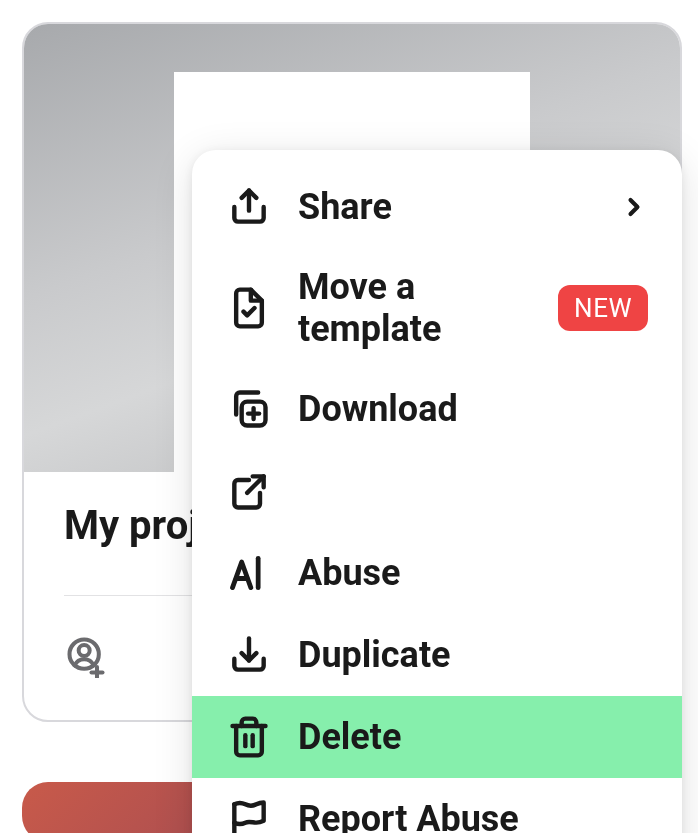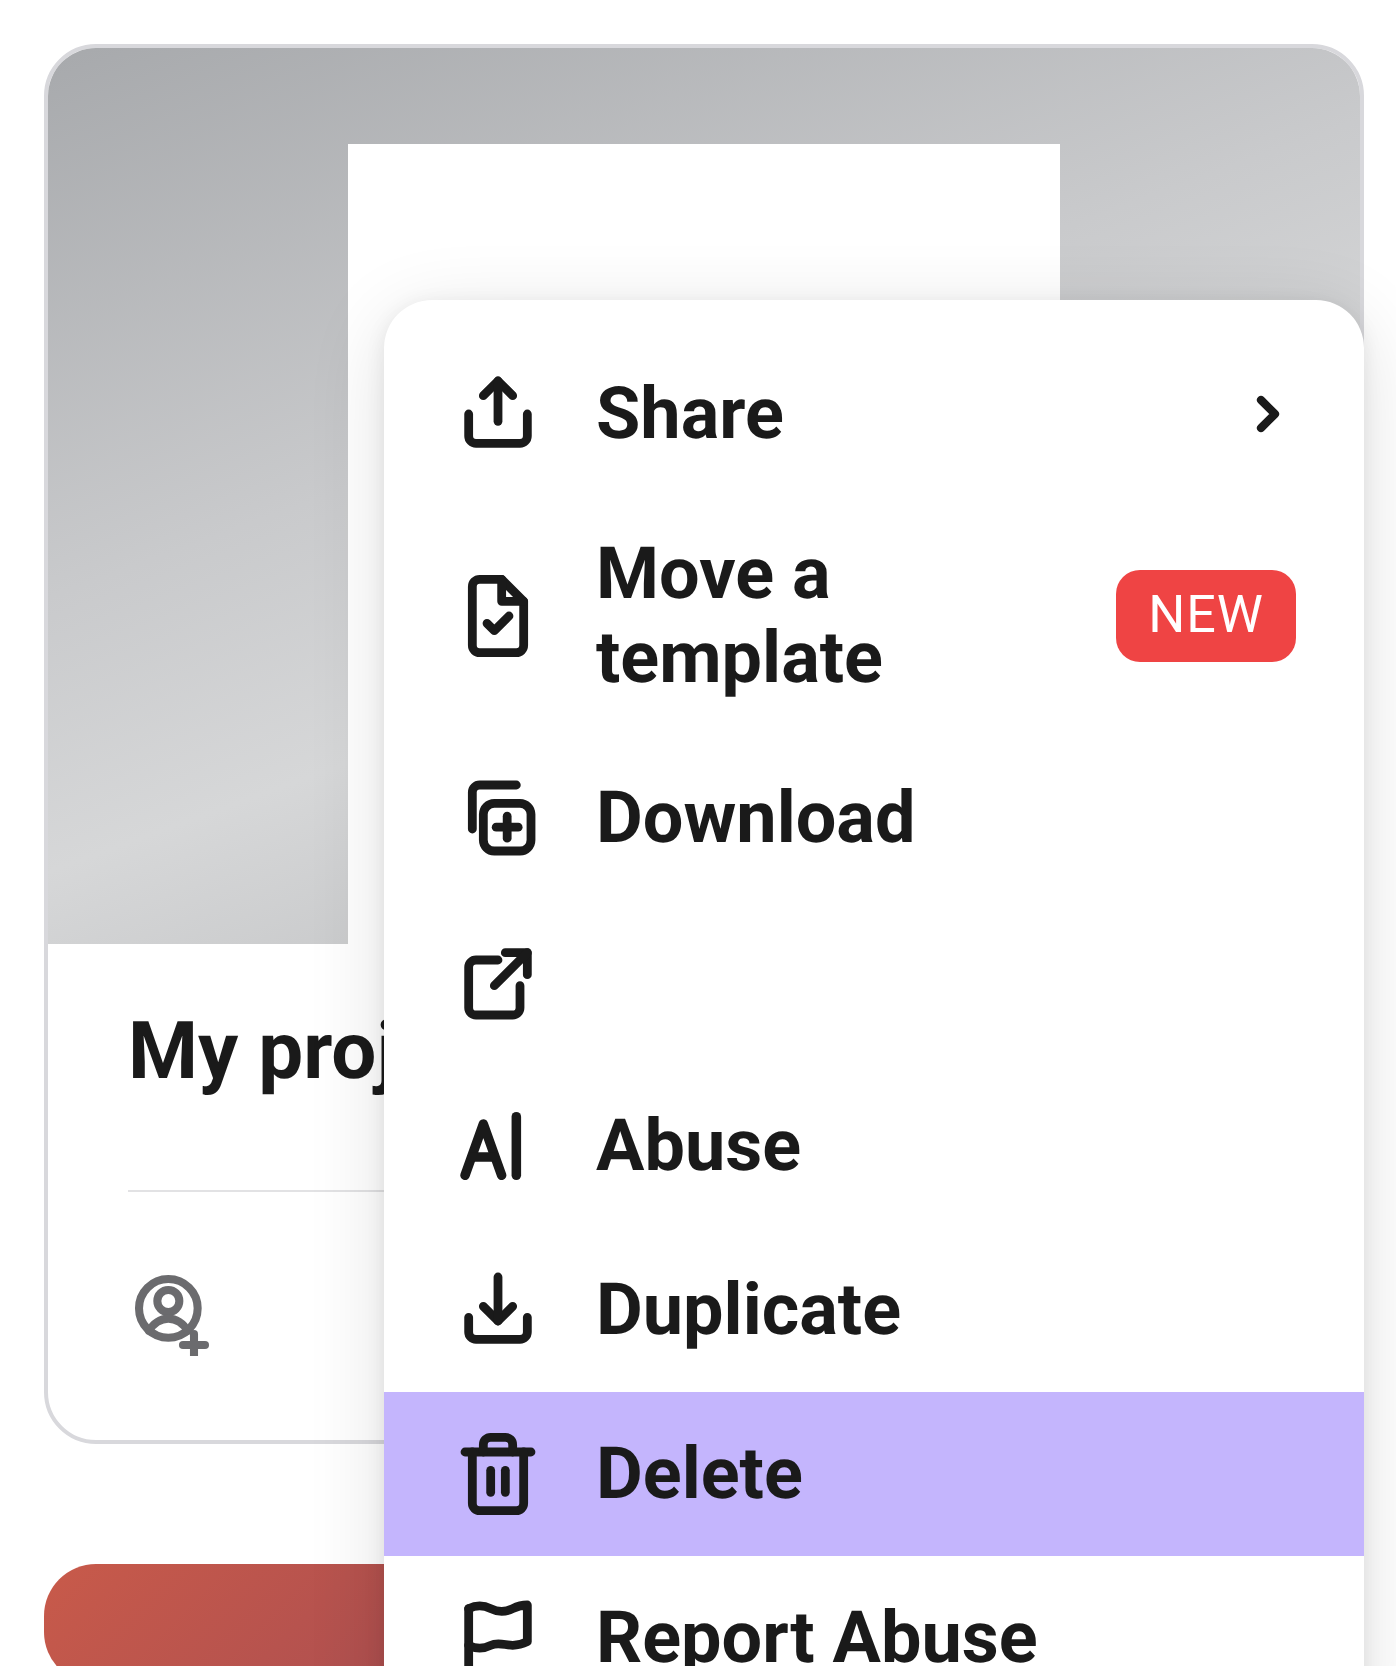--- a/index.html
+++ b/index.html
@@ -90,21 +90,21 @@
       overflow: hidden;
     }
     .menu-item {
       display: flex;
       align-items: center;
       padding: 18px 34px;
       cursor: pointer;
       gap: 26px;
     }
     .menu-item.hovered {
-      background: #c4b5fd;
+      background: #86efac;
     }
     .menu-icon {
       width: 46px;
       height: 46px;
       flex-shrink: 0;
       display: flex;
       align-items: center;
       justify-content: center;
       color: #1a1a1a;
     }

